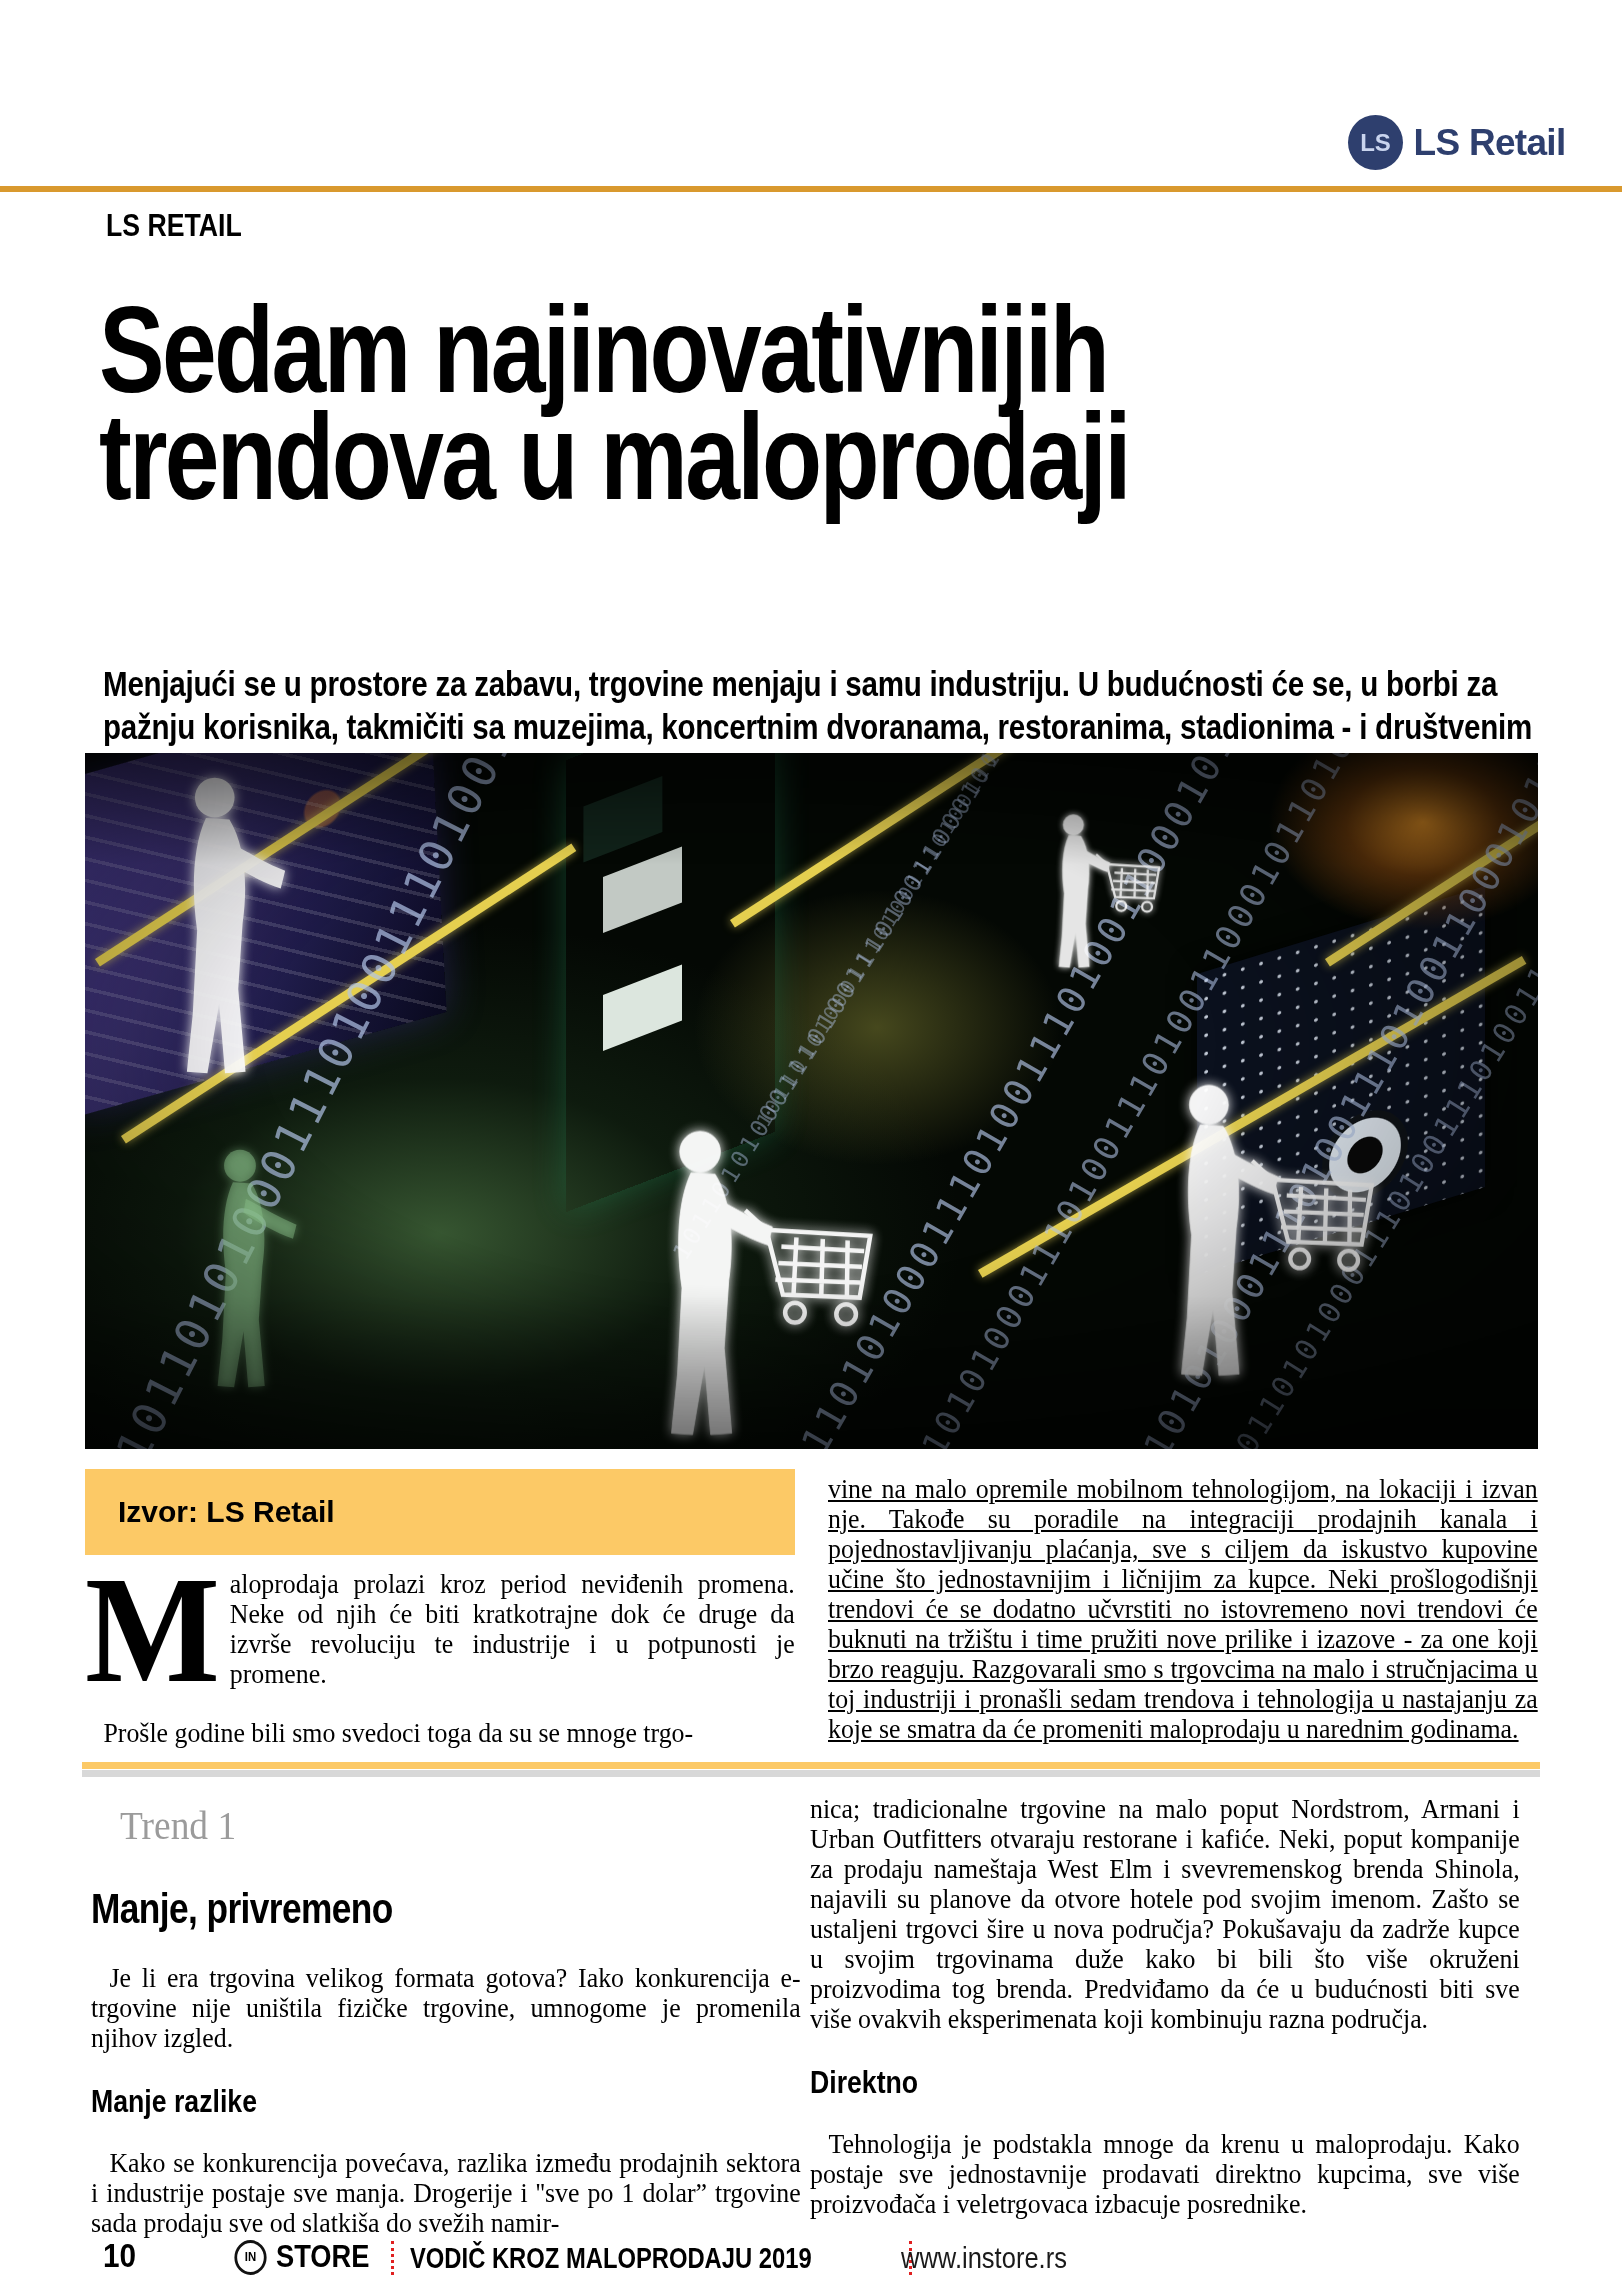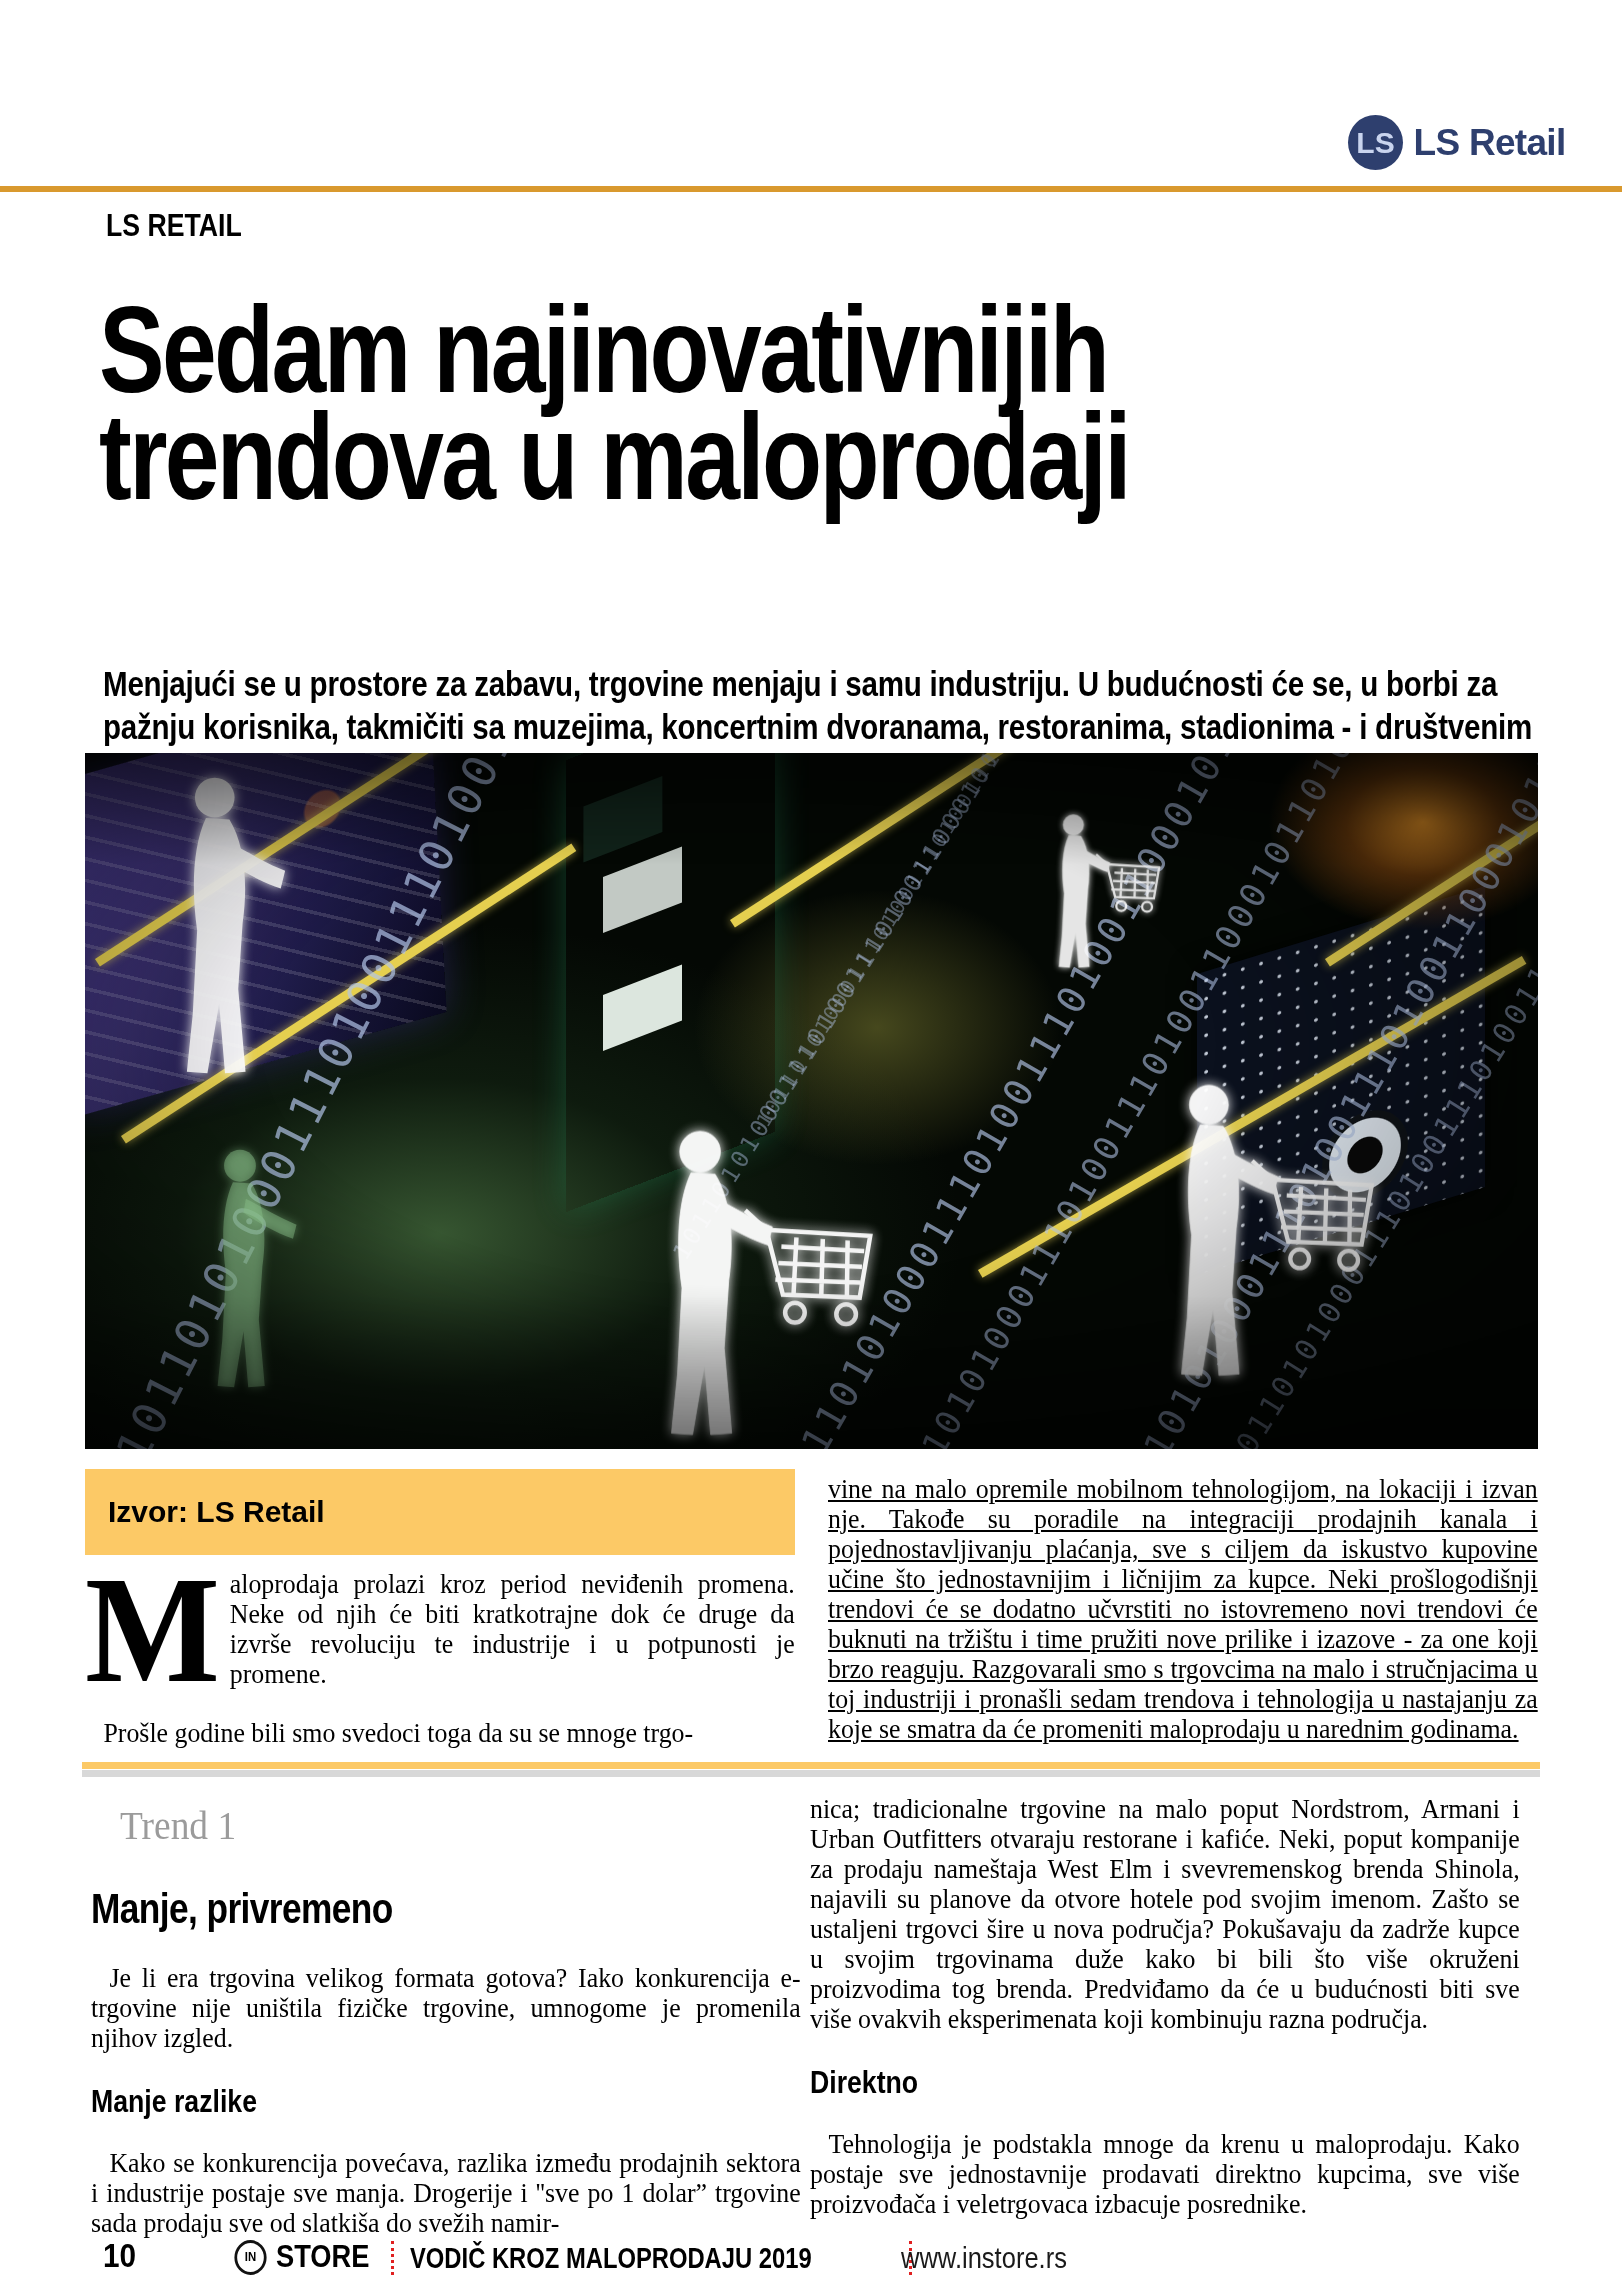--- a/index.html
+++ b/index.html
@@ -7,21 +7,21 @@
         font-family:"Liberation Sans",sans-serif;color:#000;}
 
   
   .analiza-box{position:absolute;left:0;top:97px;width:487px;height:89px;background:#FCC966;
                display:flex;align-items:center;padding-left:110px;box-sizing:border-box;}
   .analiza-box span{color:#ffffff;font-weight:bold;font-size:55px;letter-spacing:1.3px;
                     transform:scaleX(0.94);transform-origin:0 50%;}
   .orange-rule{position:absolute;left:0;top:186px;width:1623px;height:5.9px;background:#D9992E;}
   .ls-logo{position:absolute;left:1348px;top:115px;display:flex;align-items:center;}
   .ls-logo-circle{width:55px;height:55px;border-radius:50%;background:#2E3F6E;color:#C9D4EE;
-                  display:flex;align-items:center;justify-content:center;font-size:30px;font-weight:bold;}
+                  display:flex;align-items:center;justify-content:center;font-size:24px;font-weight:bold;}
   .ls-logo-text{color:#2E3F6E;font-weight:bold;font-size:37px;margin-left:10.5px;letter-spacing:-0.7px;}
   .kicker{position:absolute;left:106px;top:208px;font-size:31px;font-weight:bold;
           transform:scaleX(0.86);transform-origin:0 0;letter-spacing:0;}
 
   
   .headline{position:absolute;left:99px;top:296px;font-weight:bold;font-size:123px;line-height:107px;
             letter-spacing:-3.3px;transform:scaleX(0.80);transform-origin:0 0;white-space:nowrap;}
   .standfirst{position:absolute;left:103px;top:627px;width:1728px;font-size:35px;font-weight:bold;
               line-height:43px;transform:scaleX(0.845);transform-origin:0 0;letter-spacing:-0.3px;}
 
@@ -63,21 +63,21 @@
   .beam5{left:1240px;top:206px;width:281px;transform:rotate(-33deg);}
   .bstream{position:absolute;font-family:"DejaVu Sans Mono",monospace;color:rgba(178,196,232,0.82);
            white-space:nowrap;transform-origin:0 0;letter-spacing:3.9px;}
   .hero-vignette{position:absolute;inset:0;
       background:radial-gradient(ellipse at 45% 42%,transparent 42%,rgba(0,0,0,0.5) 88%),
                  linear-gradient(to bottom,rgba(0,0,0,0.45),transparent 16%,transparent 78%,rgba(0,0,0,0.35));}
   .hero-svg{position:absolute;inset:0;}
 
   
   .src-caption{position:absolute;left:85px;top:1469px;width:710px;height:86px;background:#FCC966;
-               display:flex;align-items:center;padding-left:23px;box-sizing:border-box;
+               display:flex;align-items:center;padding-left:33px;box-sizing:border-box;
                font-size:30px;font-weight:bold;}
 
   
   .body-text{font-family:"Liberation Serif",serif;font-size:27.5px;line-height:30px;text-align:justify;
              transform:scaleX(0.94);transform-origin:0 0;width:755px;margin:0;}
   .col-left-intro{position:absolute;left:85px;top:1569px;width:710px;}
   .dropcap{float:left;font-size:152px;line-height:115px;font-weight:bold;padding:3.9px 10.5px 0 0;
            font-family:"Liberation Serif",serif;}
   .para-gap{margin-top:29px;text-indent:19.6px;}
   .col-right-intro{position:absolute;left:828px;top:1474px;width:710px;text-decoration:underline;}

